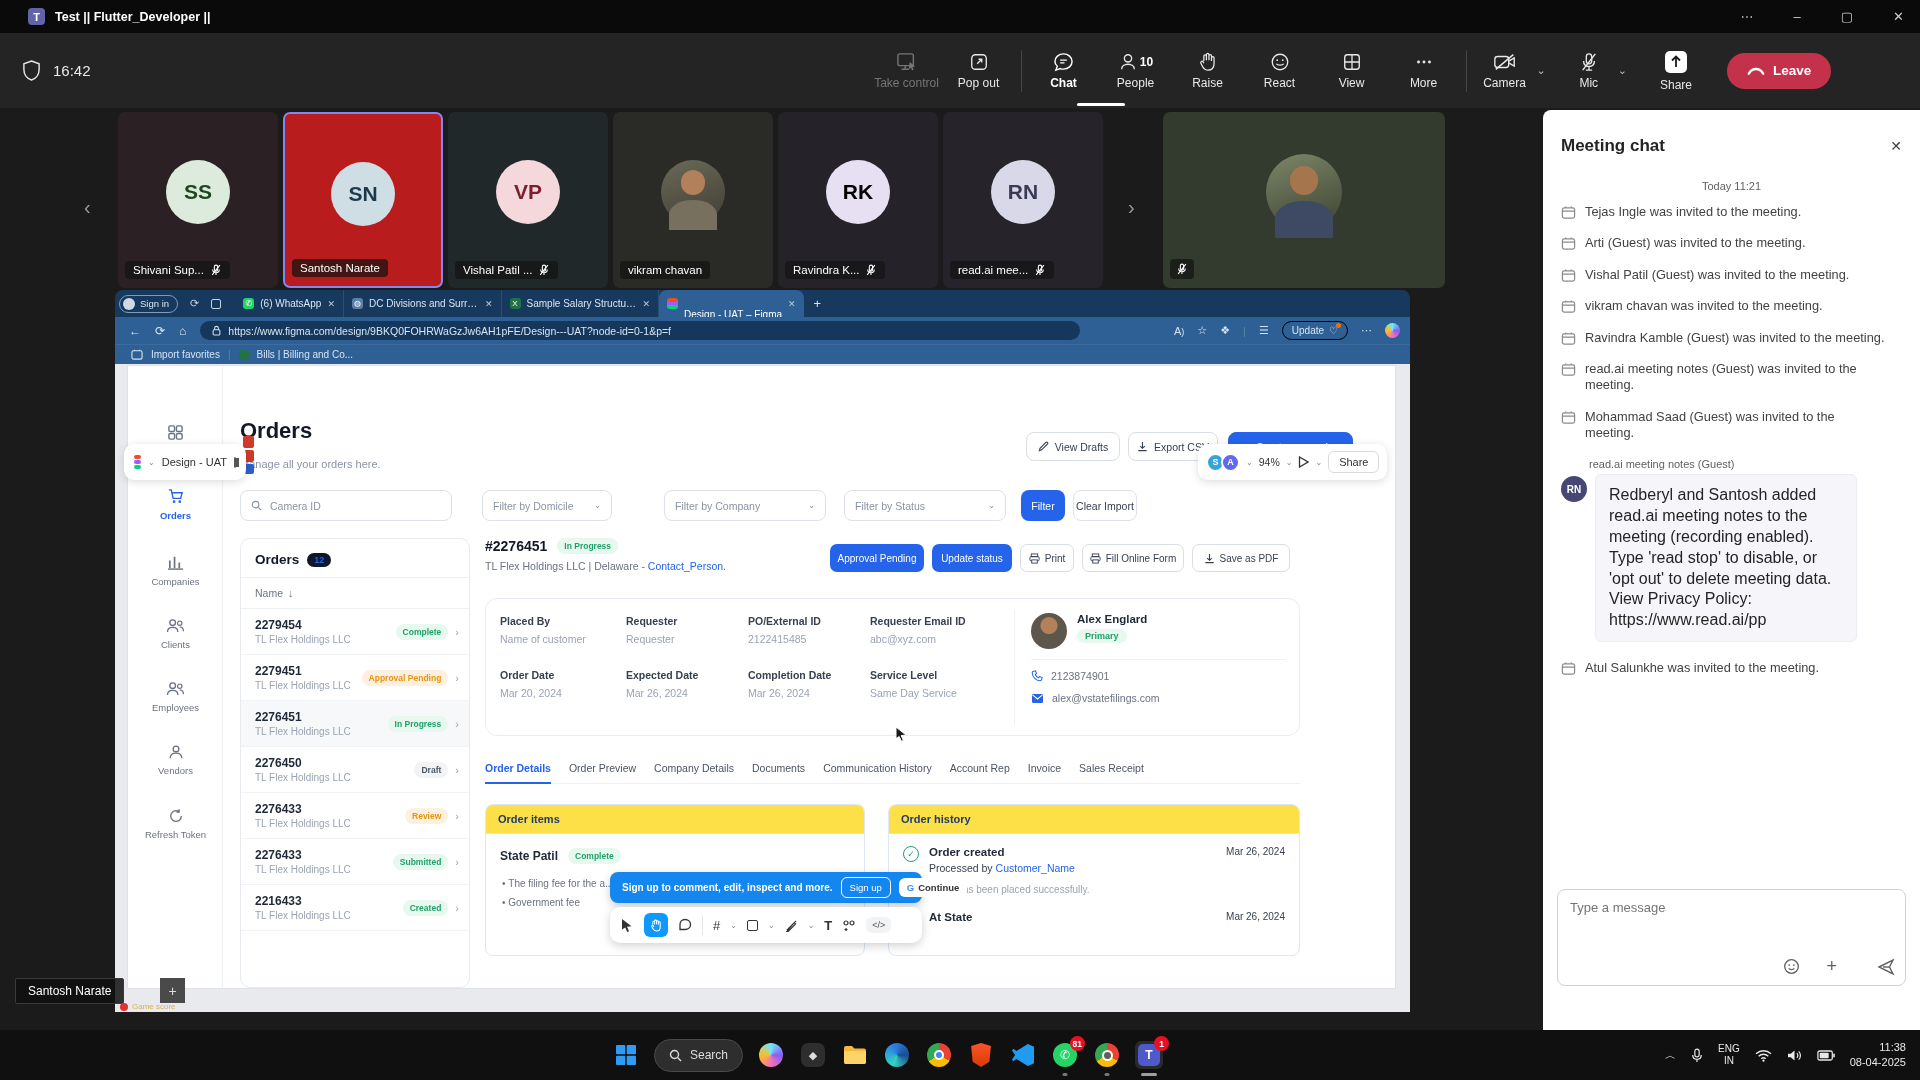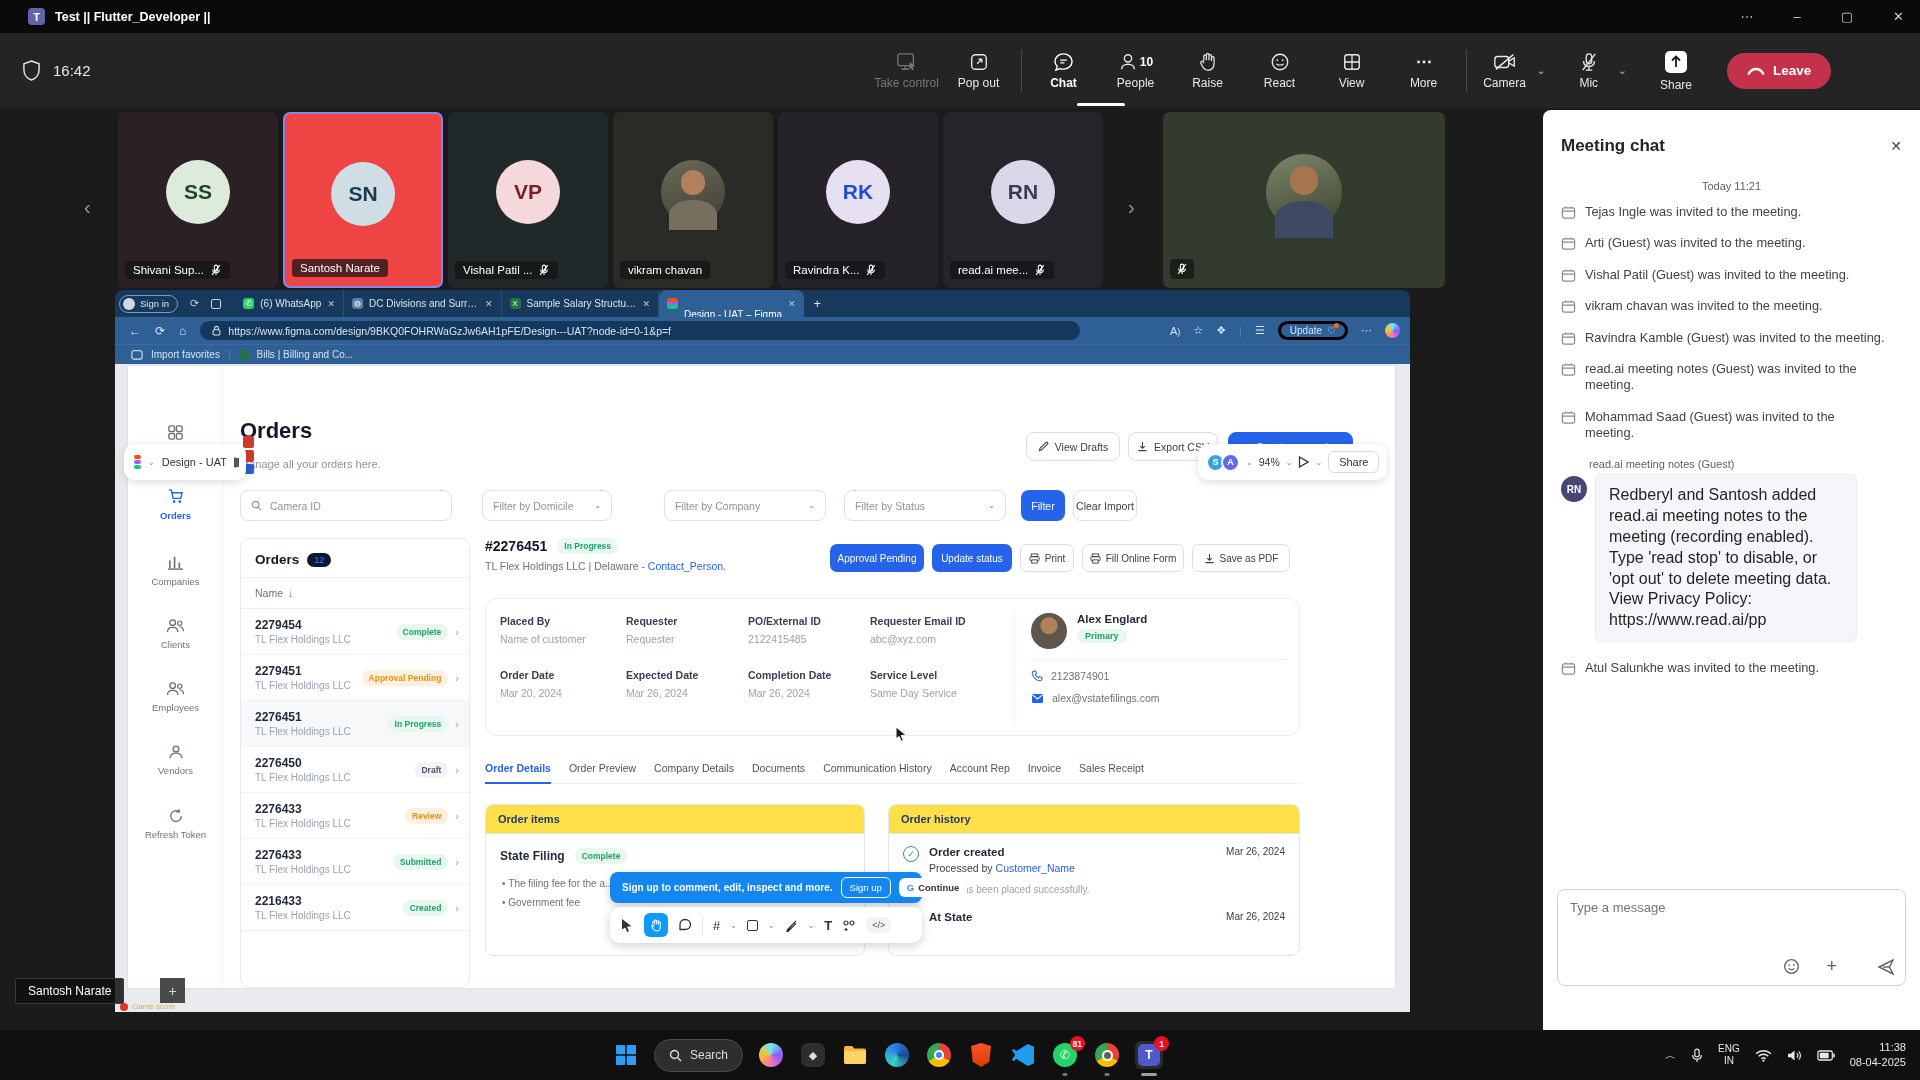--- a/index.html
+++ b/index.html
@@ -38,21 +38,21 @@
   .tsicon{font-size:11px;margin-left:12px;color:#c3d4e8;}
   .tab{display:flex;align-items:center;gap:6px;height:27px;padding:0 8px;font-size:10px;max-width:160px;border-right:1px solid #2a4f77;}
   .tab .lbl{white-space:nowrap;overflow:hidden;text-overflow:ellipsis;max-width:110px;}
   .tab .x{color:#b9cadd;font-size:9px;}
   .tab.active{background:#2e5f95;border-radius:8px 8px 0 0;border-right:none;color:#fff;}
   .fav{width:11px;height:11px;border-radius:3px;display:inline-flex;align-items:center;justify-content:center;font-size:8px;color:#fff;flex:none;}
   #urlrow{position:absolute;left:0;top:27px;width:100%;height:27px;background:#2e5f95;display:flex;align-items:center;color:#d5e4f4;}
   .navg{font-size:12px;margin-left:14px;}
   .urlpill{display:flex;align-items:center;gap:7px;background:#16375c;border-radius:11px;height:19px;margin-left:14px;padding:0 12px;width:880px;font-size:10.5px;white-space:nowrap;overflow:hidden;}
   .uicons{margin-left:auto;display:flex;align-items:center;gap:13px;margin-right:10px;font-size:11px;}
-  .updpill{display:flex;align-items:center;gap:5px;border:3px solid #000000;border-radius:11px;height:19px;padding:0 9px;font-size:10px;position:relative;}
+  .updpill{display:flex;align-items:center;gap:5px;border:1px solid #000000;border-radius:11px;height:19px;padding:0 9px;font-size:10px;position:relative;}
   .copilot{width:15px;height:15px;border-radius:50%;background:conic-gradient(#6ee7f7,#8b5cf6,#f472b6,#fbbf24,#6ee7f7);}
   #bookrow{position:absolute;left:0;top:54px;width:100%;height:20px;background:#2e5f95;border-top:1px solid #3d6b9e;display:flex;align-items:center;color:#d5e4f4;font-size:10px;gap:8px;}
   
   #canvas{position:absolute;left:0;top:74px;width:1295px;height:648px;background:#e8eaed;overflow:hidden;}
   #design{position:absolute;left:13px;top:2px;width:1267px;height:622px;background:#fff;box-shadow:0 0 0 1px #dfe3e8;}
   .fpill{position:absolute;background:#fff;border-radius:10px;box-shadow:0 2px 8px rgba(0,0,0,.14);display:flex;align-items:center;z-index:30;}
   .figmamini{display:flex;flex-direction:column;gap:1px;}
   .figmamini i{display:block;width:7px;height:4px;border-radius:2px;}
   .paneli{width:13px;height:11px;border:1.4px solid #555;border-radius:2px;position:relative;}
   .paneli::before{content:"";position:absolute;left:0;top:0;bottom:0;width:4px;background:#555;}
@@ -280,21 +280,21 @@
     <div class="nametag">
         <span>Shivani Sup...</span>
       <svg width="12" height="12" viewBox="0 0 20 22">
           <rect x="7" y="2" width="6" height="11" rx="3" fill="none" stroke="#fff" stroke-width="2"></rect>
           <path d="M4 10 C4 14 6.5 16 10 16 C13.5 16 16 14 16 10 M10 16 V20" fill="none" stroke="#fff" stroke-width="2"></path>
           <path d="M3 20 L17 2" stroke="#fff" stroke-width="2"></path>
         </svg>
     </div>
   </div>
 
-  <div class="tile" style="left:283px;width:160px;background:#ef4444;border:2.5px solid #8187f0;">
+  <div class="tile" style="left:283px;width:160px;background:#b91c1c;border:2.5px solid #8187f0;">
     <div class="av" style="background:#cfdde5;color:#1b3a4b;">SN</div>
     <div class="nametag">
         <span>Santosh Narate</span>
       </div>
   </div>
 
   <div class="tile" style="left:448px;width:160px;background:#20282a;">
     <div class="av" style="background:#f4d8dc;color:#7a1f2b;">VP</div>
     <div class="nametag">
         <span>Vishal Patil ...</span>
@@ -310,21 +310,21 @@
     <div class="av photo">
         <div class="head"></div>
         <div class="bod"></div>
       </div>
     <div class="nametag">
         <span>vikram chavan</span>
       </div>
   </div>
 
   <div class="tile" style="left:778px;width:160px;background:#262229;">
-    <div class="av" style="background:#e6e0f2;color:#1d4ed8;">RK</div>
+    <div class="av" style="background:#e6e0f2;color:#000000;">RK</div>
     <div class="nametag">
         <span>Ravindra K...</span>
       <svg width="12" height="12" viewBox="0 0 20 22">
           <rect x="7" y="2" width="6" height="11" rx="3" fill="none" stroke="#fff" stroke-width="2"></rect>
           <path d="M4 10 C4 14 6.5 16 10 16 C13.5 16 16 14 16 10 M10 16 V20" fill="none" stroke="#fff" stroke-width="2"></path>
           <path d="M3 20 L17 2" stroke="#fff" stroke-width="2"></path>
         </svg>
     </div>
   </div>
 
@@ -701,21 +701,21 @@
             <span>Documents</span>
             <span>Communication History</span>
             <span>Account Rep</span>
             <span>Invoice</span>
             <span>Sales Receipt</span>
           </div>
 
           <div class="bcard" style="left:0;width:380px;">
             <div class="bchead">Order items</div>
             <div style="padding:14px 14px 0;display:flex;align-items:center;gap:10px;">
-              <span style="font-size:12px;font-weight:bold;color:#1f2937;">State Filing</span>
+              <span style="font-size:12px;font-weight:bold;color:#1f2937;">State Patil</span>
               <span class="stbadge b-green" style="margin-left:0;">Complete</span>
             </div>
             <div style="padding:10px 16px 0;font-size:10px;color:#6b7280;line-height:1.9;">
               <div>•&nbsp;<span>The filing fee for the a...</span></div>
               <div>•&nbsp;<span>Government fee</span></div>
             </div>
           </div>
 
           <div class="bcard" style="left:403px;width:412px;">
             <div class="bchead">Order history</div>

